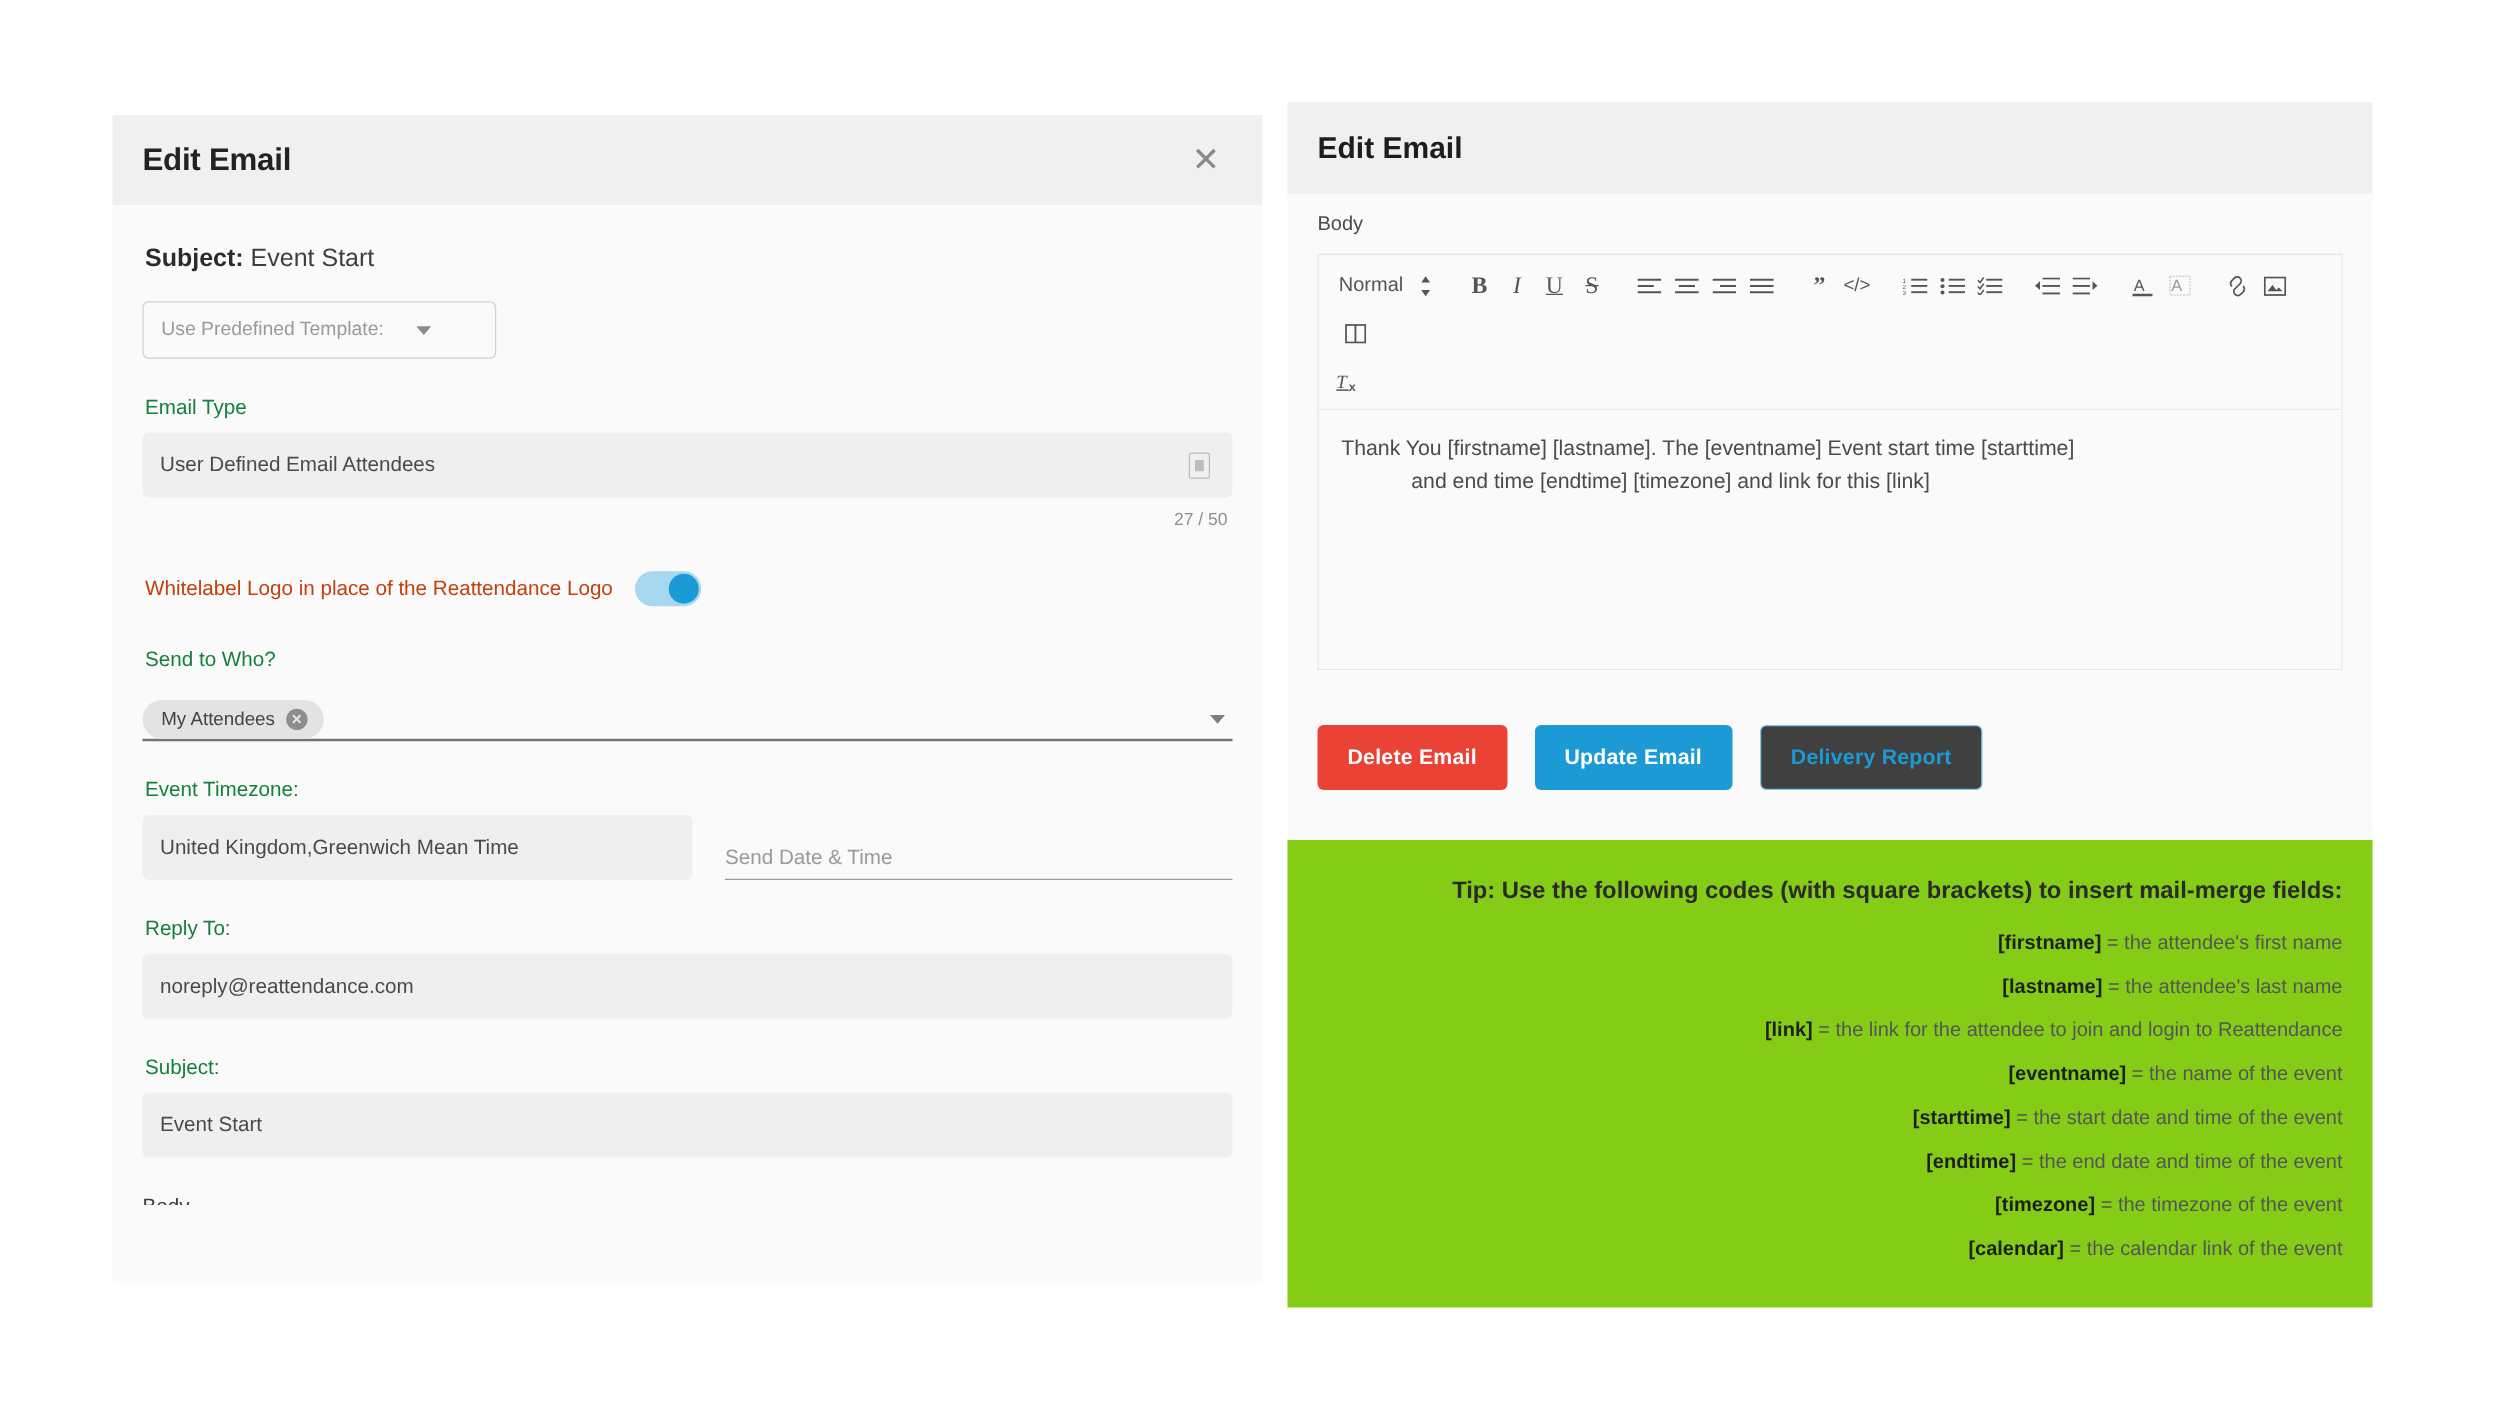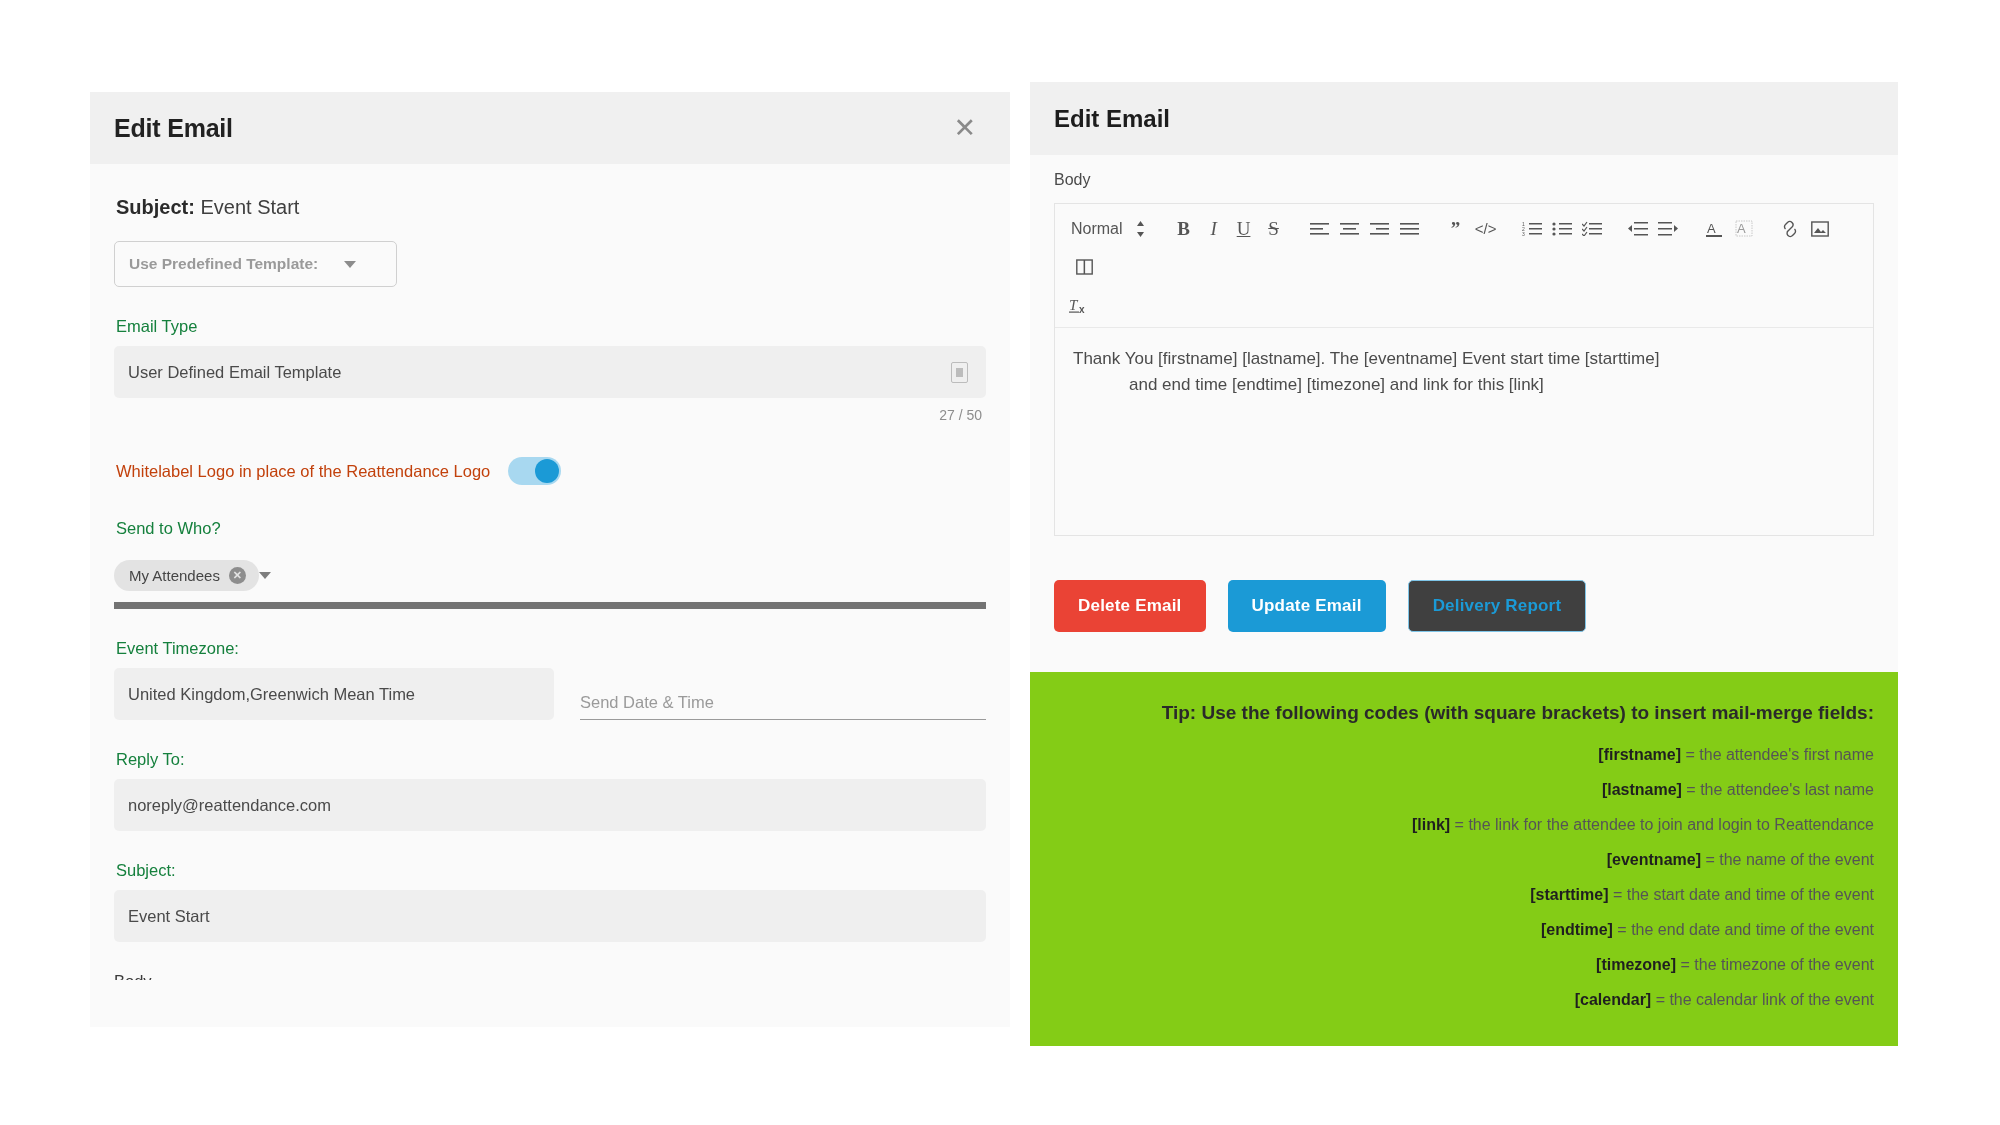--- a/index.html
+++ b/index.html
@@ -33,21 +33,21 @@
   .lp-body{ padding:26px 24px 0 24px; }
 
   .subject-line{ font-size:20px; color:#3f3f3f; margin:6px 0 22px 2px; }
   .subject-line b{ color:#2b2b2b; font-weight:bold; }
 
   .tmpl-select{
     width:283px; height:46px; border:1px solid #d0d0d0; border-radius:5px;
     background:#fafafa; display:flex; align-items:center;
     padding:0 14px; position:relative;
   }
-  .tmpl-select span{ font-size:15.5px; color:#9a9a9a;font-weight:bold; }
+  .tmpl-select span{ font-size:15.5px; color:#9a9a9a; }
   .caret{ width:0;height:0; border-left:6px solid transparent;border-right:6px solid transparent;
           border-top:7px solid #8c8c8c; margin-left:26px;}
 
   .field-label{ font-size:16.5px; color:#15803d; margin:30px 0 10px 2px; font-weight:500;}
   .readonly-field{
     height:52px; background:#efefef; border-radius:5px;
     display:flex; align-items:center; justify-content:space-between;
     padding:0 18px 0 14px; font-size:16.5px; color:#4a4a4a;
   }
   .mini-icon{
@@ -62,22 +62,22 @@
   .switch{
     width:53px;height:28px;border-radius:14px;background:#a8d8f0;
     margin-left:18px; position:relative; cursor:pointer;
   }
   .switch .knob{
     position:absolute; right:2px; top:2px; width:24px;height:24px;border-radius:50%;
     background:#1b9ad6;
   }
 
   .chip-wrap{
-    margin-top:22px; border-bottom:7px solid #737373; padding-bottom:11px;
-    display:flex; align-items:center; 
+    margin-top:22px; border-bottom:2px solid #737373; 
+    display:flex; align-items:center; justify-content:space-between;
   }
   .chip{
     display:inline-flex; align-items:center; gap:9px;
     background:#e3e3e3; border-radius:17px; padding:7px 13px 7px 15px;
     font-size:15px; color:#454545;
   }
   .chip-x{
     width:17px;height:17px;border-radius:50%;background:#8d8d8d;color:#e3e3e3;
     font-size:11px; display:flex;align-items:center;justify-content:center;
     font-weight:bold; cursor:pointer;
@@ -163,21 +163,21 @@
         <span>Event Start</span>
       </div>
 
       <div class="tmpl-select">
         <span>Use Predefined Template:</span>
         <div class="caret"></div>
       </div>
 
       <div class="field-label">Email Type</div>
       <div class="readonly-field">
-        <span>User Defined Email Template</span>
+        <span>User Defined Email Attendees</span>
         <span class="mini-icon">
             <i></i>
           </span>
       </div>
       <div class="counter">27 / 50</div>
 
       <div class="toggle-row">
         <div class="tl">Whitelabel Logo in place of the Reattendance Logo</div>
         <div class="switch">
             <div class="knob"></div>

